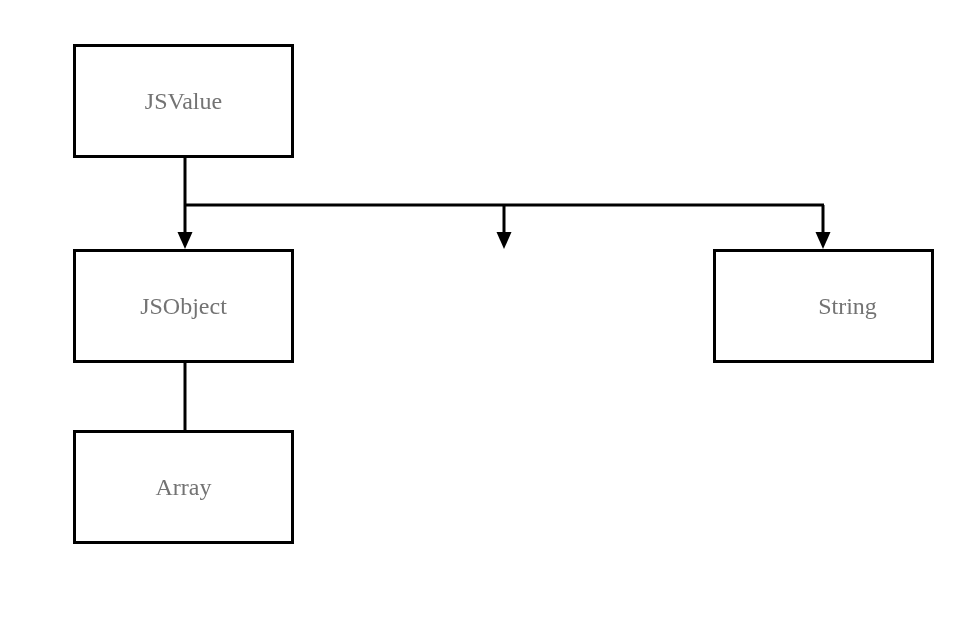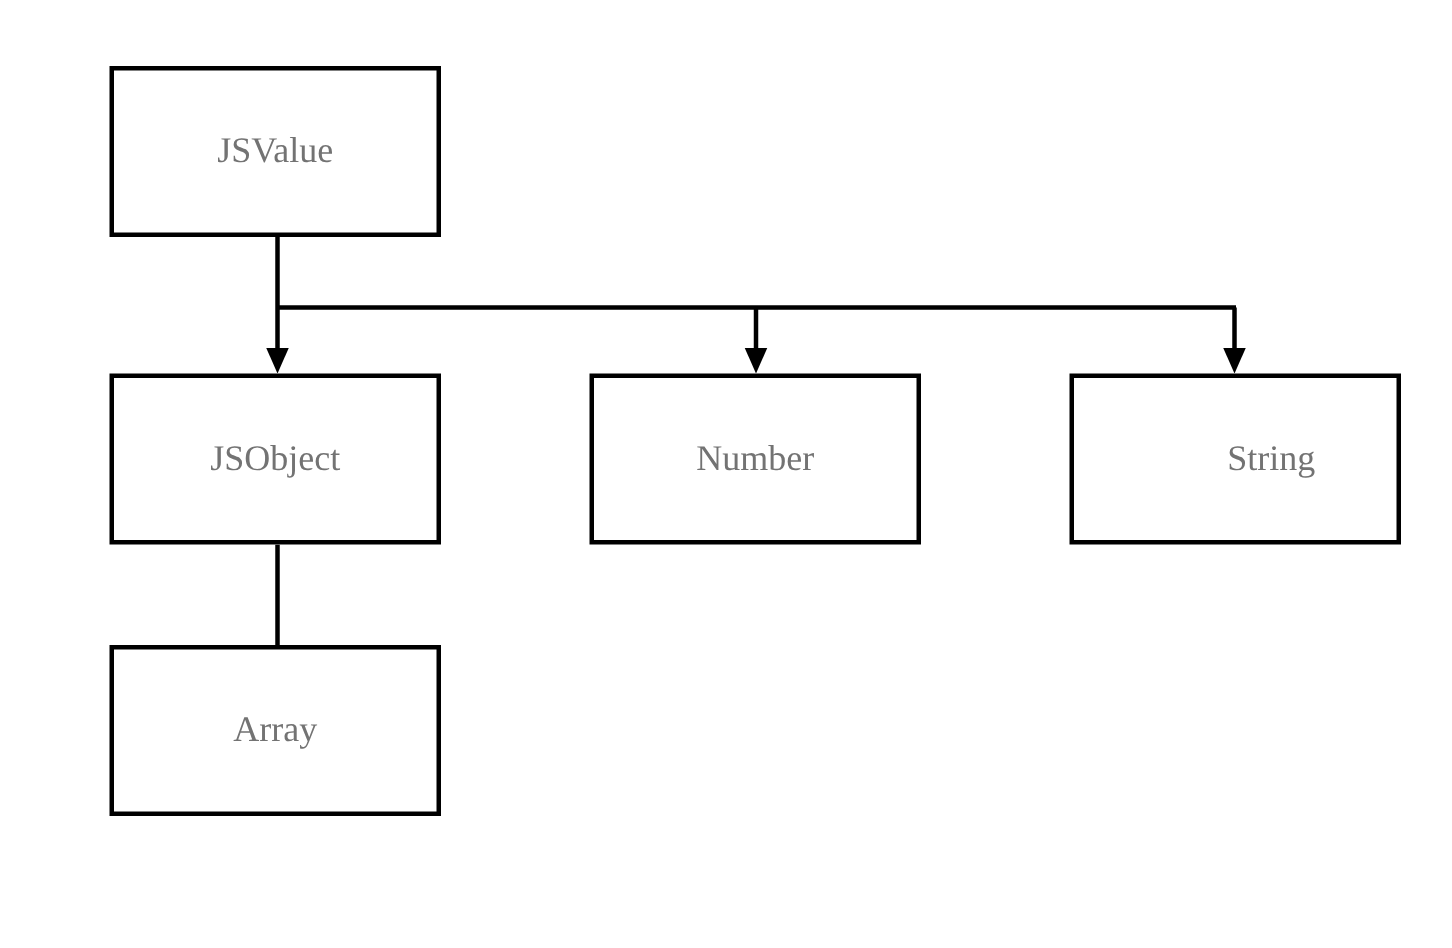--- a/index.html
+++ b/index.html
@@ -74,23 +74,20 @@
   </svg>
 
   <div class="node" style="left:73px; top:44px; width:221px; height:114px;">
     <span class="node-label">JSValue</span>
   </div>
 
   <div class="node" style="left:73px; top:249px; width:221px; height:114px;">
     <span class="node-label">JSObject</span>
   </div>
 
-  <div class="node" style="left:393px; top:249px; width:221px; height:114px;">
-    <span class="node-label">Number</span>
-  </div>
 
   <div class="node" style="left:713px; top:249px; width:221px; height:114px;padding-left:48px;">
     <span class="node-label">String</span>
   </div>
 
   <div class="node" style="left:73px; top:430px; width:221px; height:114px;">
     <span class="node-label">Array</span>
   </div>
 
 </div>

